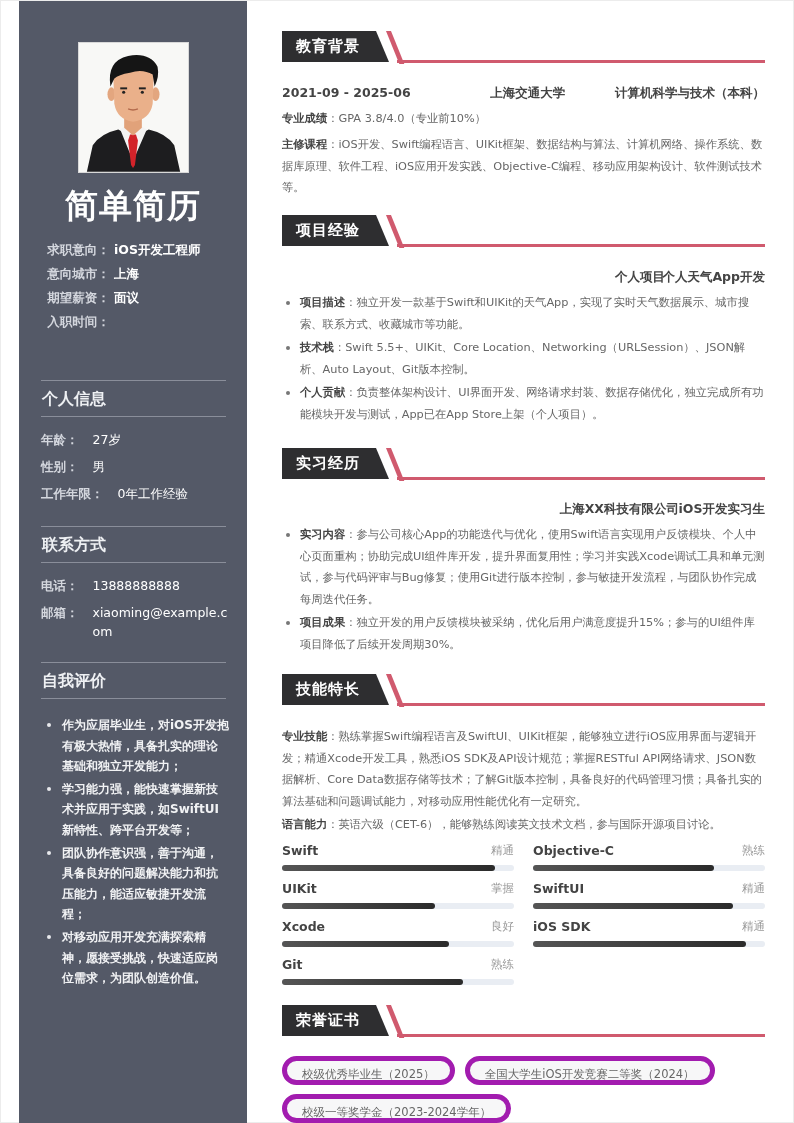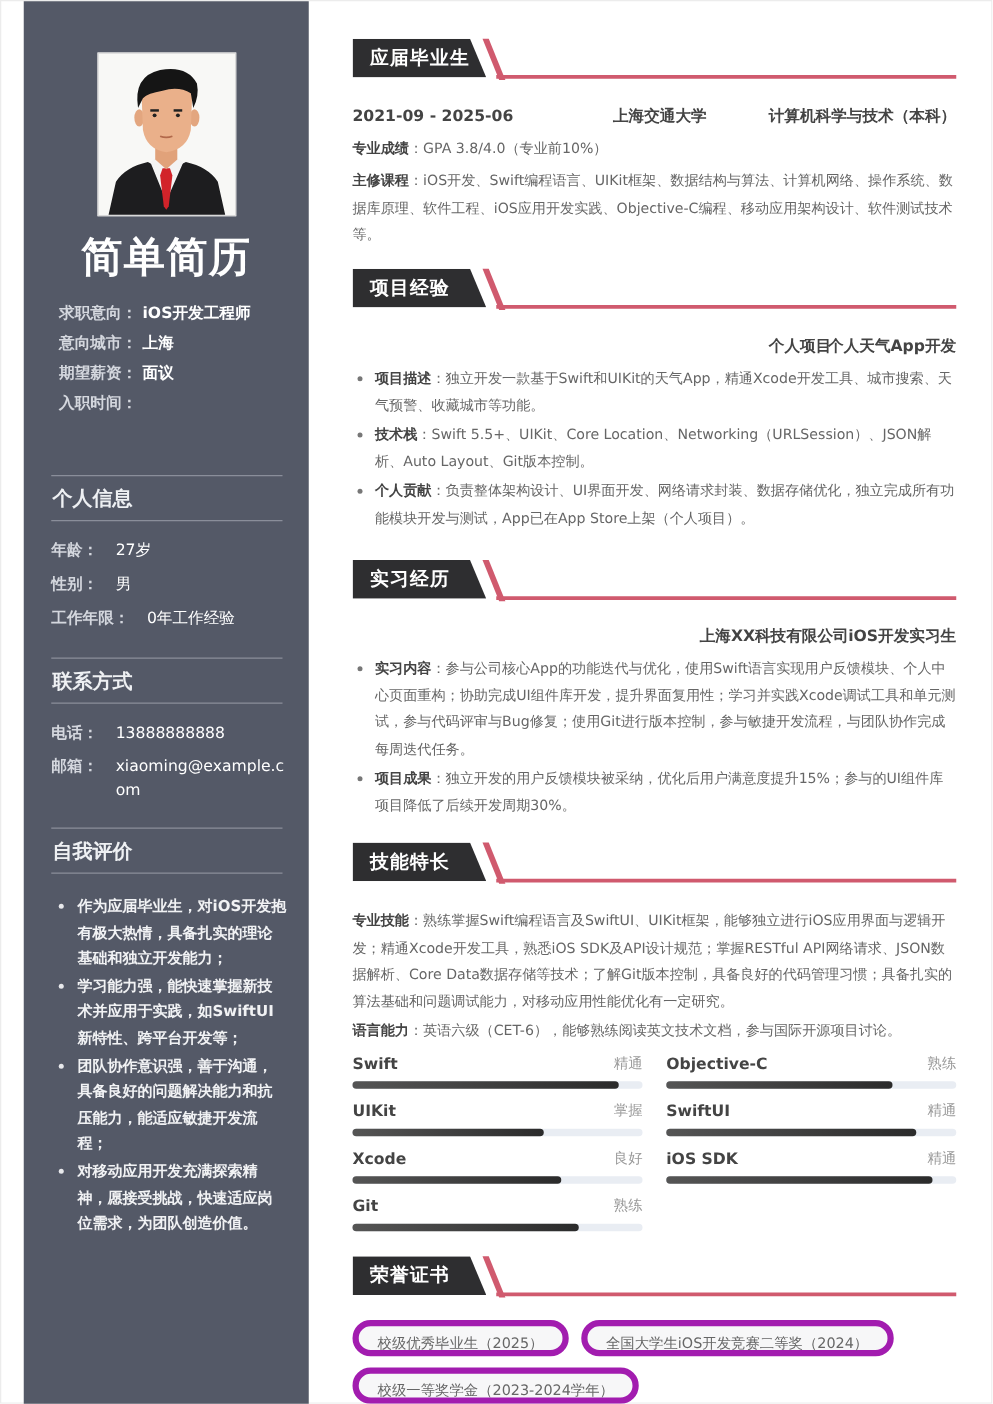--- a/index.html
+++ b/index.html
@@ -142,21 +142,21 @@
       <li>学习能力强，能快速掌握新技术并应用于实践，如SwiftUI新特性、跨平台开发等；</li>
       <li>团队协作意识强，善于沟通，具备良好的问题解决能力和抗压能力，能适应敏捷开发流程；</li>
       <li>对移动应用开发充满探索精神，愿接受挑战，快速适应岗位需求，为团队创造价值。</li>
     </ul>
   </aside>
 
   <main class="main">
 
     <div class="shead" style="top:30px;">
       <div class="tab">
-          <span>应届毕业生</span>
+          <span>教育背景</span>
         </div>
       <div class="slash"></div>
       <div class="line"></div>
     </div>
     <div class="row3" style="top:84px;">
       <span>2021-09 - 2025-06</span>
       <span style="margin-left:30px;">上海交通大学</span>
       <span>计算机科学与技术（本科）</span>
     </div>
     <div class="para" style="top:107px;">
@@ -171,21 +171,21 @@
           <span>项目经验</span>
         </div>
       <div class="slash"></div>
       <div class="line"></div>
     </div>
     <div class="row2" style="top:268px;">
       <span class="mid">个人项目</span>
       <span class="right">个人天气App开发</span>
     </div>
     <ul class="bul" style="top:291px;">
-      <li><b>项目描述</b><span>：独立开发一款基于Swift和UIKit的天气App，精通Xcode开发工具、城市搜索、天气预警、收藏城市等功能。</span></li>
+      <li><b>项目描述</b><span>：独立开发一款基于Swift和UIKit的天气App，实现了实时天气数据展示、城市搜索、联系方式、收藏城市等功能。</span></li>
       <li><b>技术栈</b><span>：Swift 5.5+、UIKit、Core Location、Networking（URLSession）、JSON解析、Auto Layout、Git版本控制。</span></li>
       <li><b>个人贡献</b><span>：负责整体架构设计、UI界面开发、网络请求封装、数据存储优化，独立完成所有功能模块开发与测试，App已在App Store上架（个人项目）。</span></li>
     </ul>
 
     <div class="shead" style="top:447px;">
       <div class="tab">
           <span>实习经历</span>
         </div>
       <div class="slash"></div>
       <div class="line"></div>

